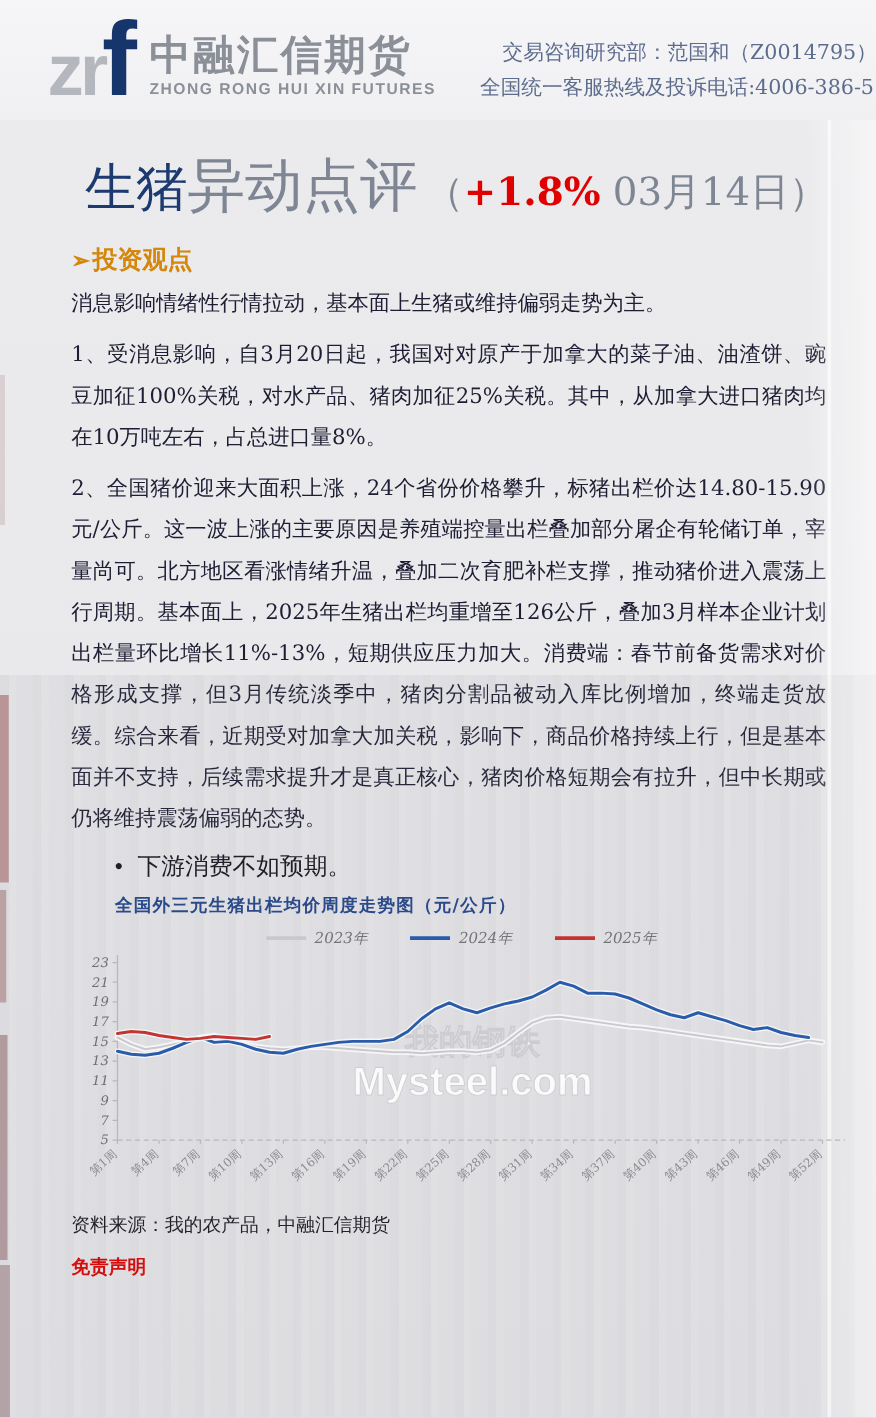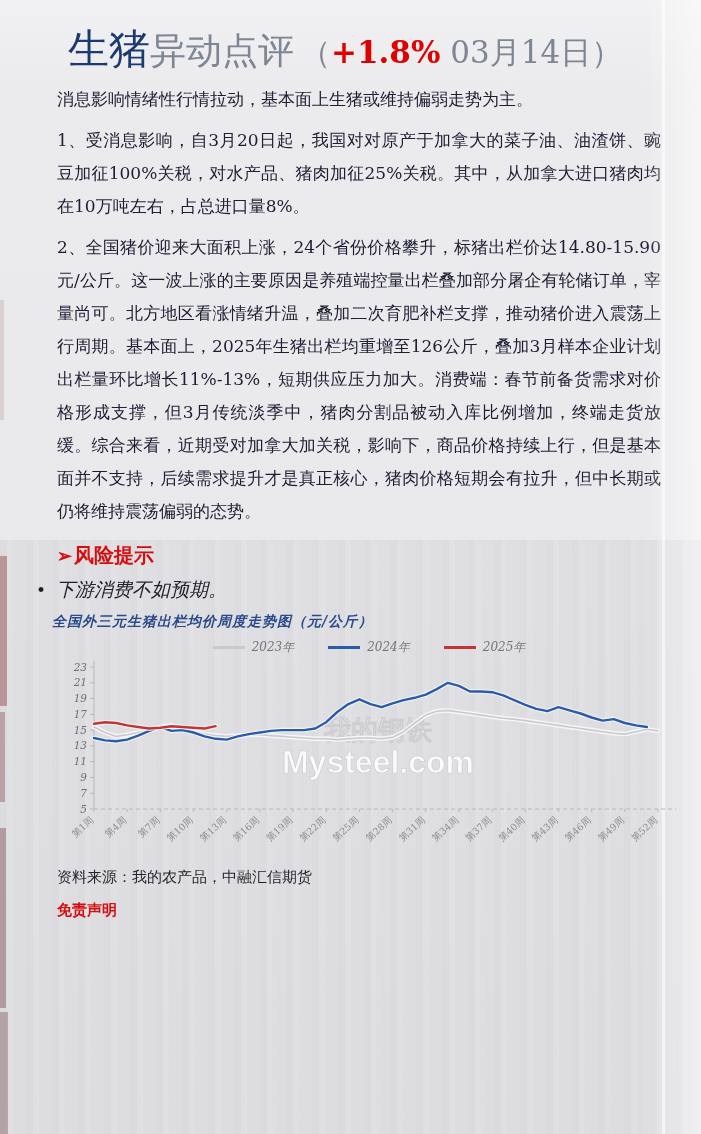--- a/index.html
+++ b/index.html
@@ -32,37 +32,37 @@
   .logo-cn{font-size:33px;line-height:36px;font-weight:bold;color:#8b8f97;letter-spacing:2px;
     font-family:"Liberation Sans",sans-serif;}
   .logo-en{font-size:12.5px;font-weight:bold;color:#8b8f97;letter-spacing:1.2px;
     font-family:"Liberation Sans",sans-serif;margin-top:2px;}
   .contact{position:absolute;left:384px;top:28px;white-space:nowrap;color:#5d6c8d;font-size:16.5px;line-height:28px;}
   .contact .c1{padding-left:18px;}
 
   
   .title{margin:22px 0 0 68px;white-space:nowrap;}
   .t-product{font-size:41px;color:#1d3a70;}
-  .t-suffix{font-size:36px;color:#7e8694;}
+  .t-suffix{font-size:46px;color:#7e8694;}
   .t-paren{font-size:31px;color:#7e8694;margin-left:6px;}
   .t-change{color:#e00000;font-weight:bold;}
 
   
   .section-label{margin:14px 0 0 57px;font-size:20px;font-weight:bold;}
   .sec-orange{color:#d4870a;}
   .sec-red{color:#e00000;}
   .section-label .marker{font-size:18px;margin-right:2px;}
   .body-text{margin:6px 40px 0 57px;font-size:17px;line-height:33px;color:#1d1d33;text-align:justify;}
   .para{margin-top:8px;}
-  .bullet-row{margin:8px 40px 0 36px;font-size:19px;color:#14141e;font-style:italic;}
+  .bullet-row{margin:8px 40px 0 90px;font-size:19px;color:#14141e;}
   .bullet-dot{margin-right:10px;font-size:17px;}
 
   
   .chart{position:relative;margin:10px 0 0 52px;width:634px;}
-  .chart-title{font-size:14px;font-weight:bold;font-style:italic;color:#2a4a8a;letter-spacing:1px;}
+  .chart-title{font-size:14px;font-weight:bold;color:#2a4a8a;letter-spacing:1px;margin-left:40px;}
   .legend{display:flex;justify-content:center;gap:34px;margin-top:8px;height:16px;align-items:flex-start;}
   .legend-item{display:flex;align-items:center;gap:7px;}
   .legend-swatch{width:32px;height:3px;}
   .legend-label{font-size:12px;font-style:italic;color:#747478;}
   .chart svg{display:block;margin-top:2px;}
 
   
   .source{margin:6px 0 0 57px;font-size:15px;color:#17171f;}
   .disclaimer{margin:14px 40px 0 57px;}
   .disc-title{font-size:15px;font-weight:bold;color:#dd0000;font-family:"Liberation Sans",sans-serif;}
@@ -74,33 +74,47 @@
 
   <div class="bg-texture"></div>
   <div class="bg-right-band"></div>
   <div class="bg-right-line"></div>
   <div class="streak s1"></div>
   <div class="streak s2"></div>
   <div class="streak s3"></div>
   <div class="streak s4"></div>
   <div class="streak s5"></div>
 
+  <div class="header">
+    <div class="logo">
+      <span class="logo-zr">zr</span>
+        <span class="logo-f">f</span>
+      <span class="logo-names">
+        <span class="logo-cn" style="display:block">中融汇信期货</span>
+        <span class="logo-en" style="display:block">ZHONG RONG HUI XIN FUTURES</span>
+      </span>
+    </div>
+    <div class="contact">
+      <div class="c1">交易咨询研究部：范国和（Z0014795）</div>
+      <div class="c2">全国统一客服热线及投诉电话:4006-386-5</div>
+    </div>
+  </div>
 
   <div class="title">
     <span class="t-product">生猪</span><span class="t-suffix">异动点评</span><span class="t-paren"><span>（</span><span class="t-change">+1.8%</span>&nbsp;<span>03月14日</span><span>）</span></span>
   </div>
 
+  <div class="section-label sec-orange">
+    <span class="marker">➢</span><span>投资观点</span>
+  </div>
   <div class="body-text">消息影响情绪性行情拉动，基本面上生猪或维持偏弱走势为主。</div>
 
   <div class="body-text para">1、受消息影响，自3月20日起，我国对对原产于加拿大的菜子油、油渣饼、豌豆加征100%关税，对水产品、猪肉加征25%关税。其中，从加拿大进口猪肉均在10万吨左右，占总进口量8%。</div>
   <div class="body-text para">2、全国猪价迎来大面积上涨，24个省份价格攀升，标猪出栏价达14.80-15.90元/公斤。这一波上涨的主要原因是养殖端控量出栏叠加部分屠企有轮储订单，宰量尚可。北方地区看涨情绪升温，叠加二次育肥补栏支撑，推动猪价进入震荡上行周期。基本面上，2025年生猪出栏均重增至126公斤，叠加3月样本企业计划出栏量环比增长11%-13%，短期供应压力加大。消费端：春节前备货需求对价格形成支撑，但3月传统淡季中，猪肉分割品被动入库比例增加，终端走货放缓。综合来看，近期受对加拿大加关税，影响下，商品价格持续上行，但是基本面并不支持，后续需求提升才是真正核心，猪肉价格短期会有拉升，但中长期或仍将维持震荡偏弱的态势。</div>
 
-  <div class="section-label sec-red">
-    <span class="marker">➢</span><span>风险提示</span>
-  </div>
   <div class="bullet-row">
     <span class="bullet-dot">•</span><span>下游消费不如预期。</span>
   </div>
 
   <div class="chart">
     <div class="chart-title">全国外三元生猪出栏均价周度走势图（元/公斤）</div>
     <div class="legend" id="legend">
         <span class="legend-item">
           <span class="legend-swatch" style="background: rgb(201, 201, 205);"></span>
           <span class="legend-label">2023年</span>

